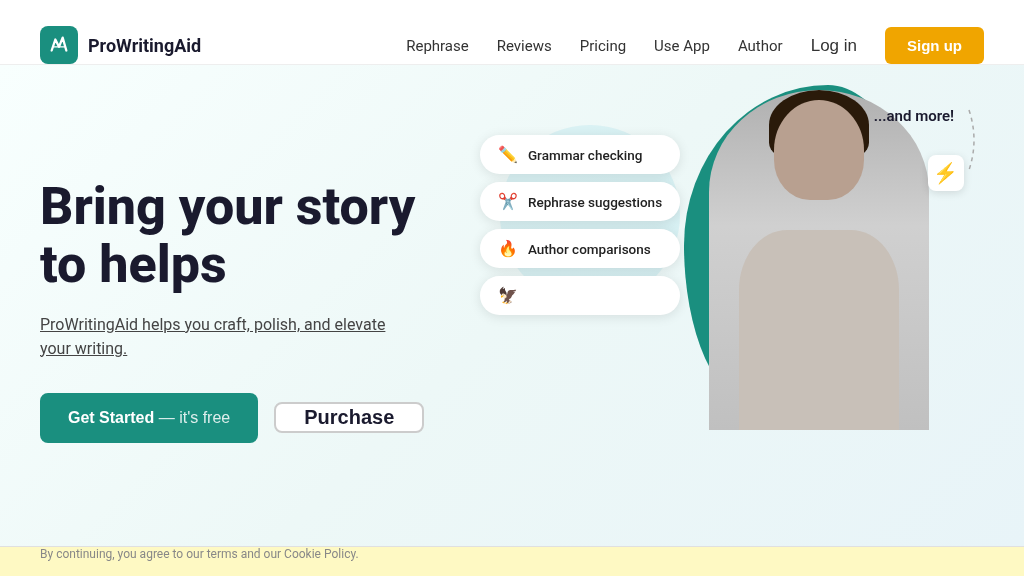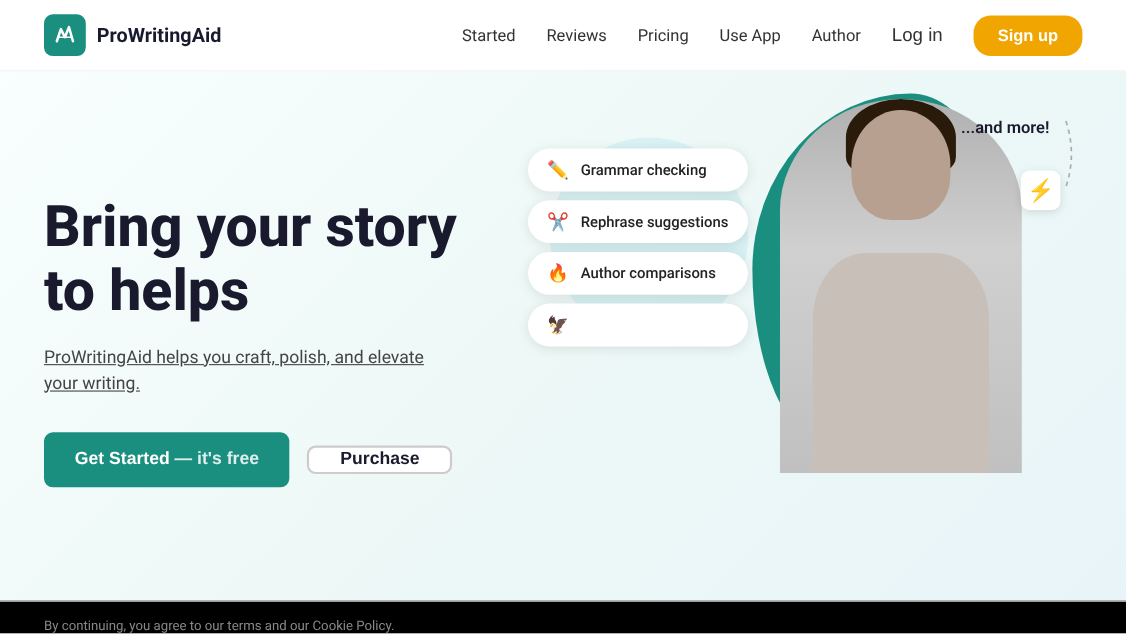--- a/index.html
+++ b/index.html
@@ -8,21 +8,21 @@
       background: #fff;
       width: 1024px;
       height: 576px;
       overflow: hidden;
       position: relative;
     }
 
     
     header {
       display: flex;
-      align-items: center;
+      align-items: flex-end;
       justify-content: space-between;
       padding: 0 40px;
       height: 65px;
       background: #fff;
       border-bottom: 1px solid #eee;
     }
     .logo-area {
       display: flex;
       align-items: center;
       gap: 10px;
@@ -60,21 +60,21 @@
       font-size: 17px;
       color: #333;
       background: none;
       border: none;
       cursor: pointer;
     }
     .btn-signup {
       background: #f0a500;
       color: #fff;
       border: none;
-      border-radius: 16px;
+      border-radius: 6px;
       padding: 10px 22px;
       font-size: 15px;
       font-weight: 600;
       cursor: pointer;
     }
 
     
     main {
       display: flex;
       align-items: center;
@@ -113,30 +113,30 @@
       color: #fff;
       border: none;
       border-radius: 8px;
       padding: 16px 28px;
       font-size: 16px;
       font-weight: 600;
       cursor: pointer;
       white-space: nowrap;
     }
     .btn-get-started .free-label {
-      font-weight: 700;
+      font-weight: 400;
       opacity: 0.85;
     }
     .btn-purchase {
       background: #fff;
       color: #1a1a2e;
       border: 2px solid #ccc;
       border-radius: 8px;
       padding: 2px 28px;
-      font-size: 16px;
+      font-size: 20px;
       font-weight: 600;
       cursor: pointer;
     }
 
     
     .right-content {
       flex: 1;
       position: relative;
       height: 100%;
       display: flex;
@@ -283,24 +283,24 @@
       z-index: 2;
     }
 
     
     .footer-bar {
       position: absolute;
       bottom: 0;
       left: 0;
       right: 0;
       height: 30px;
-      background: #000000;
+      background: #fef9c3;
       border-top: 1px solid #e0e0e0;
       display: flex;
-      align-items: flex-end;
+      align-items: flex-start;
       padding: 0 40px;
       margin-top: 36px;
     }
     .footer-text {
       font-size: 12px;
       color: #888;
     }
   </style>
 </head>
 <body>
@@ -309,21 +309,21 @@
   <div class="logo-area">
     <div class="logo-icon">
       <svg viewBox="0 0 24 24" fill="none">
         <path d="M4 18 L8 6 L12 14 L16 4 L20 18" stroke="#fff" stroke-width="2.5" stroke-linecap="round" stroke-linejoin="round"></path>
         <path d="M6 14 L18 14" stroke="#fff" stroke-width="1.5" stroke-linecap="round"></path>
       </svg>
     </div>
     <span class="logo-text">ProWritingAid</span>
   </div>
   <nav>
-    <a class="nav-link">Started</a>
+    <a class="nav-link">Rephrase</a>
     <a class="nav-link">Reviews</a>
     <a class="nav-link">Pricing</a>
     <a class="nav-link">Use App</a>
     <a class="nav-link">Author</a>
     <button class="btn-login">Log in</button>
     <button class="btn-signup">Sign up</button>
   </nav>
 </header>
 
 <main>

